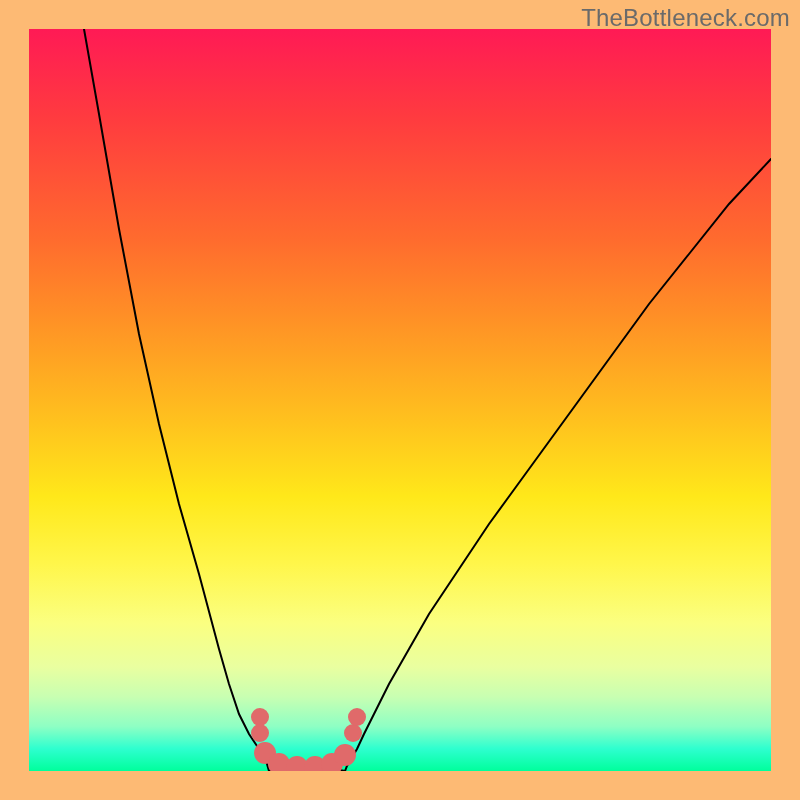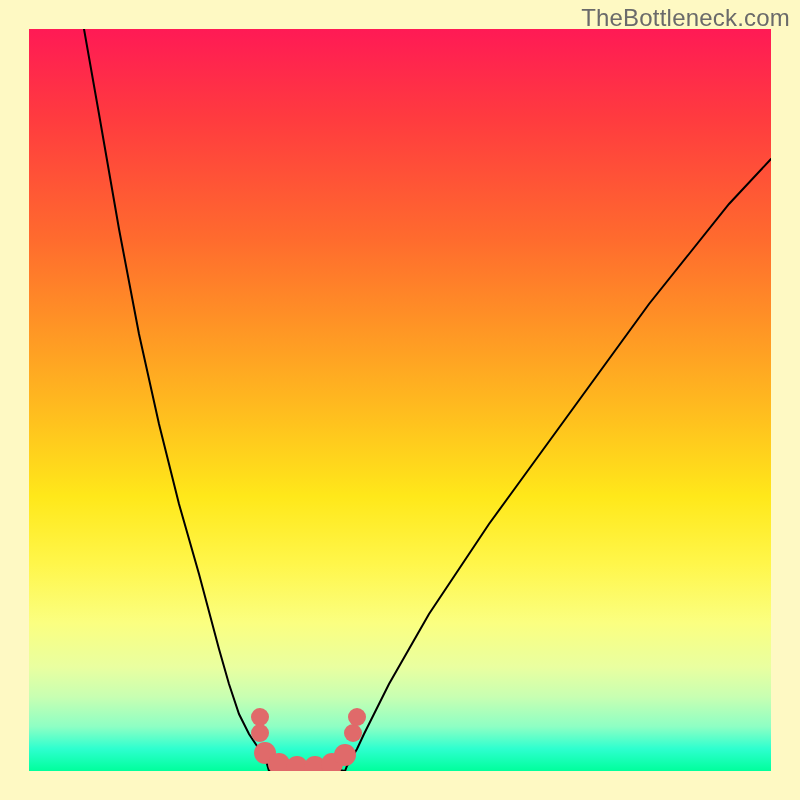--- a/index.html
+++ b/index.html
@@ -10,21 +10,21 @@
     overflow: hidden;
     background: #000;
     font-family: Arial, Helvetica, sans-serif;
   }
   .frame {
     position: absolute;
     top: 0;
     left: 0;
     width: 800px;
     height: 800px;
-    background: #fef9c3;
+    background: #fdba74;
   }
   .plot {
     position: absolute;
     top: 29px;
     left: 29px;
     width: 742px;
     height: 742px;
     background: linear-gradient(
       to bottom,
       #ff1a55 0%,

